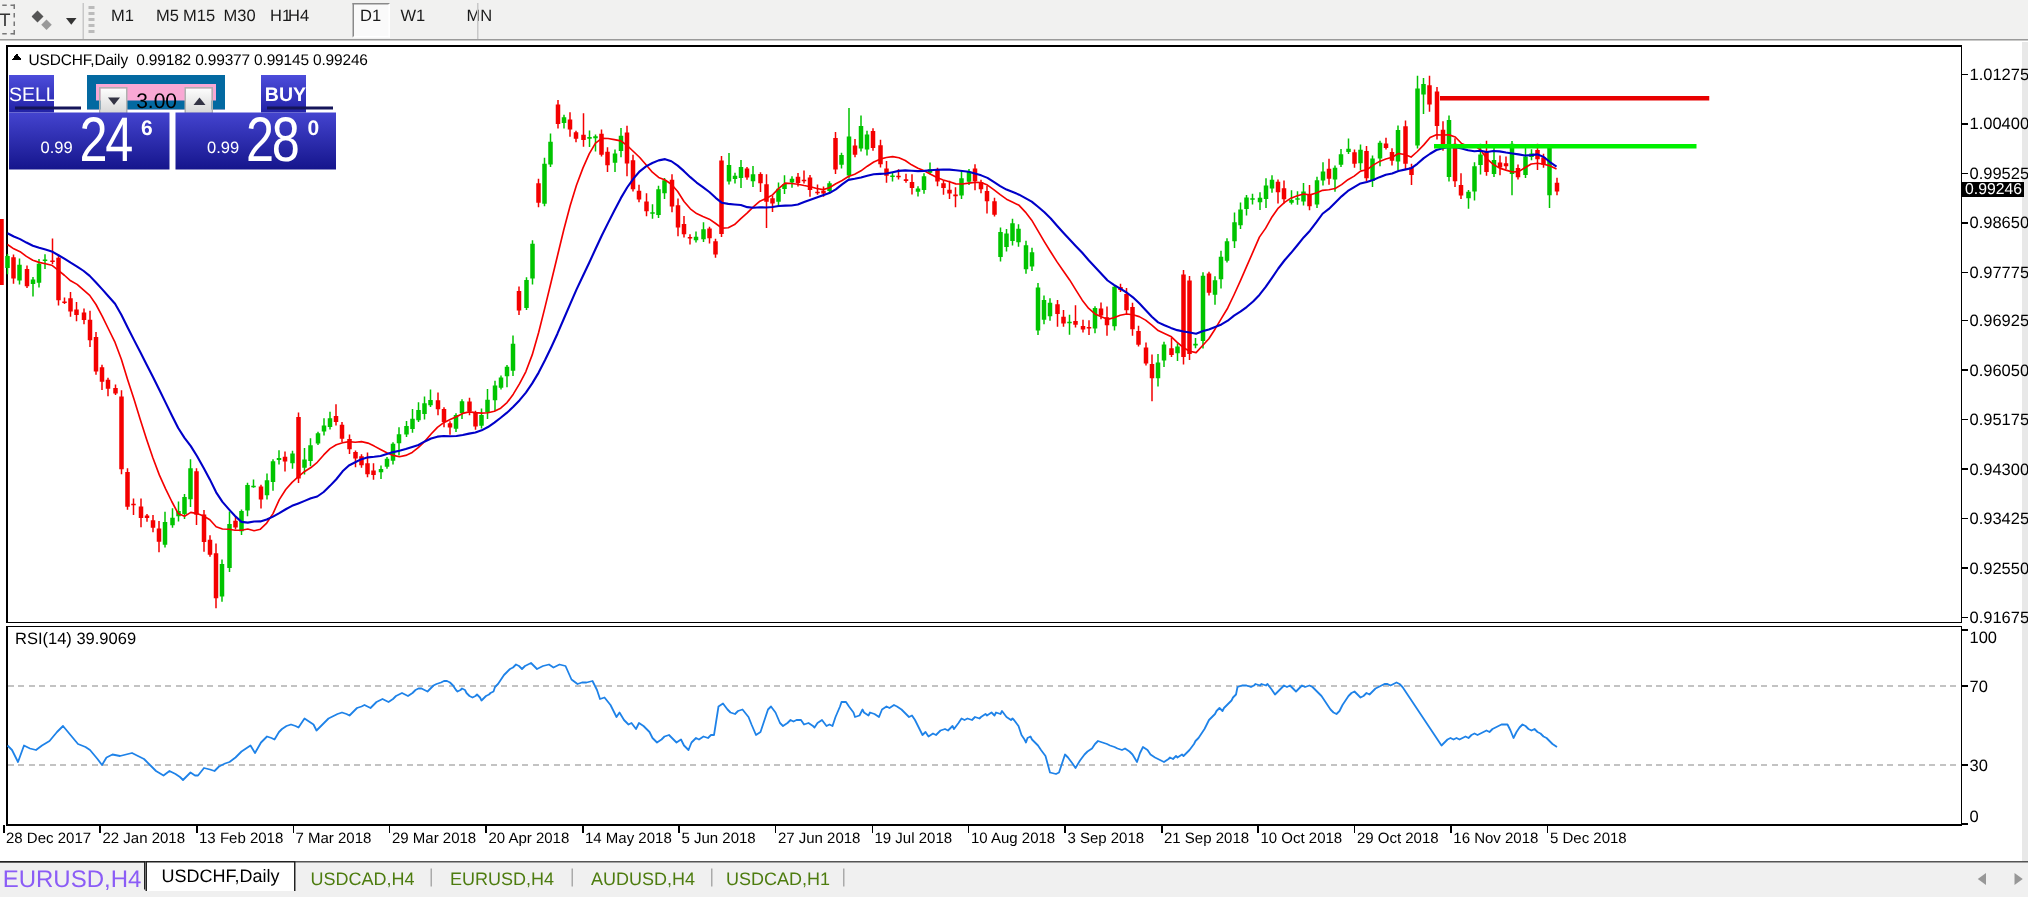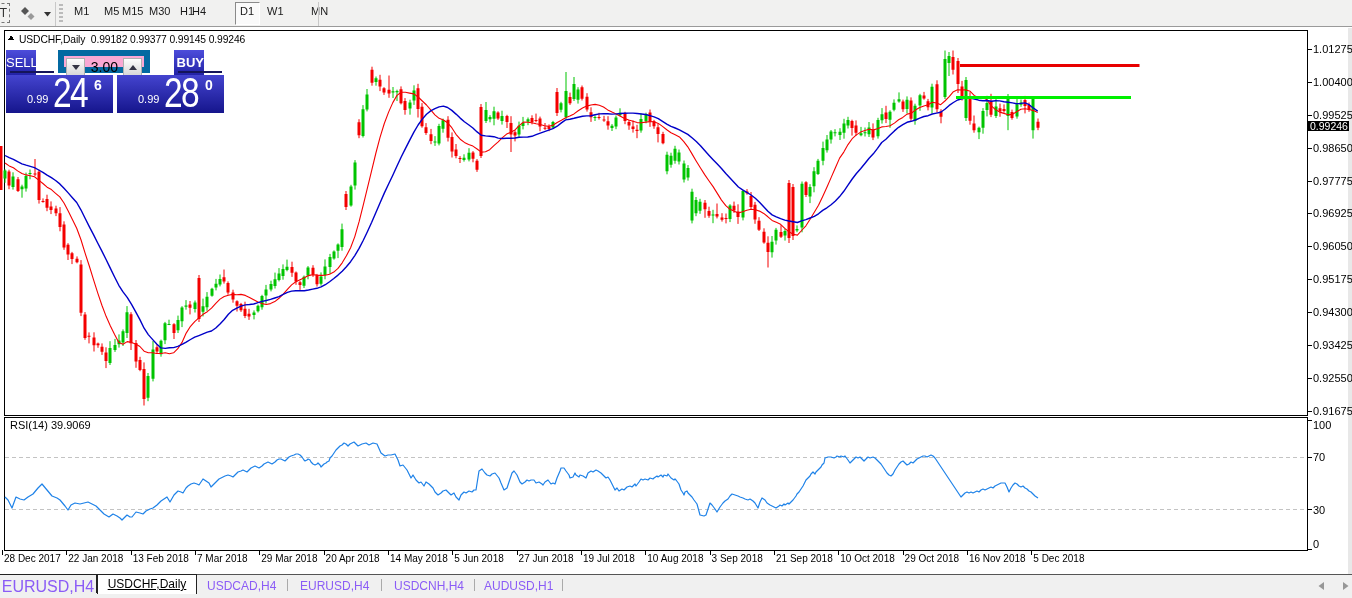--- a/index.html
+++ b/index.html
@@ -5,22 +5,22 @@
 body { font-family:"Liberation Sans", sans-serif; width:1352px; height:598px; overflow:hidden; background:#fff; }
 #wrap { position:relative; width:1352px; height:598px; }
 #toolbar { position:absolute; left:0; top:0; width:1352px; height:27px; background:#f1f1f0; border-bottom:1px solid #9a9a9a; }
 .tbtn { position:absolute; top:5px; font-size:11px; color:#1a1a1a; }
 #tsel { position:absolute; left:235px; top:2px; width:25px; height:23px; background:#fafafa; border:1px solid #8a8a8a; border-right-color:#fff; border-bottom-color:#fff; }
 #tbox { position:absolute; left:-4px; top:3px; width:14px; height:20px; border:1px dashed #777; font-size:12px; color:#333; text-align:right; padding-right:2px; padding-top:2px; }
 .vsep { position:absolute; top:2px; width:1px; height:24px; background:#c8c8c8; }
 #grip { position:absolute; left:59px; top:4px; width:4px; height:20px;
   background-image:repeating-linear-gradient(#bbb 0 2px, transparent 2px 4px); }
 #tabbar { position:absolute; left:0; top:574px; width:1352px; height:24px; background:#f0f0f0; border-top:1px solid #555; }
-.tab { position:absolute; top:0; font-size:12px; color:#8b5cf6; }
-#activetab { position:absolute; left:97px; top:-1px; width:100px; height:20px; background:#fff; border:1px solid #222; border-bottom:none; font-size:12px; color:#000; text-align:center; padding-top:2px;text-decoration:underline; }
+.tab { position:absolute; top:0; font-size:12px; color:#4d7c0f; }
+#activetab { position:absolute; left:97px; top:-1px; width:100px; height:20px; background:#fff; border:1px solid #222; border-bottom:none; font-size:12px; color:#000; text-align:center; padding-top:2px; }
 #firsttab { position:absolute; left:0px; top:-1px; width:97px; height:19px; border-top:1px solid #222; border-right:1px solid #222; font-size:16px; color:#8b5cf6; text-align:center; padding-top:3px; }
 .tsep { position:absolute; top:4px; width:1px; height:12px; background:#aaa; }
 #rightstrip { position:absolute; left:1348px; top:28px; width:4px; height:546px; background:#e8e8e8; }
 
 #tpanel { position:absolute; left:6px; top:50px; }
 .tab-sell, .tab-buy { position:absolute; width:30px; height:25px; background:linear-gradient(#4d4ddb, #2222a6); color:#fff; font-size:13px; text-align:right; padding-top:5px; }
 .tab-sell { left:0; top:0; }
 .tab-buy { left:168px; top:0;font-weight:bold; }
 #spinner { position:absolute; left:52px; top:0; width:92px; height:23px; background:#f9a8d4; border:6px solid #0369a1; }
 .spbtn { position:absolute; top:1.5px; width:19px; height:18px; background:linear-gradient(#fdfdfd,#d8d8d8); border:1px solid #b0b0b0; }
@@ -144,22 +144,22 @@
         <span class="px-sup">0</span>
   </div>
 </div>
 <div id="tabbar">
   <div id="firsttab">EURUSD,H4</div>
   <div id="activetab">USDCHF,Daily</div>
   <div class="tab" style="left:207px;top:4px">USDCAD,H4</div>
   <div class="tsep" style="left:287px"></div>
   <div class="tab" style="left:300px;top:4px">EURUSD,H4</div>
   <div class="tsep" style="left:381px"></div>
-  <div class="tab" style="left:394px;top:4px">USDCNH,H4</div>
+  <div class="tab" style="left:394px;top:4px">AUDUSD,H4</div>
   <div class="tsep" style="left:474px"></div>
-  <div class="tab" style="left:484px;top:4px">AUDUSD,H1</div>
+  <div class="tab" style="left:484px;top:4px">USDCAD,H1</div>
   <div class="tsep" style="left:562px"></div>
   <svg style="position:absolute;left:1316px;top:5px" width="34" height="12">
     <path d="M8 2 v8 l-5.5 -4 Z" fill="#979797"></path>
     <path d="M27 2 l5.5 4 l-5.5 4 Z" fill="#979797"></path>
   </svg>
 </div>
 </div>
 
 </body></html>

